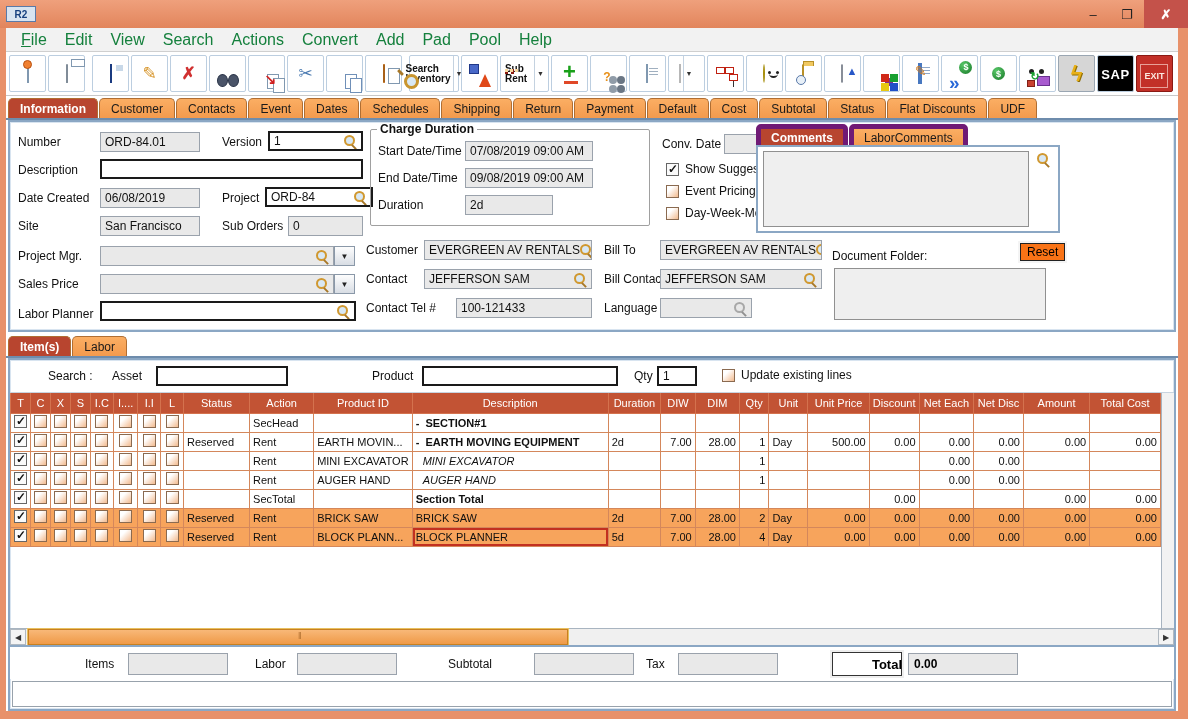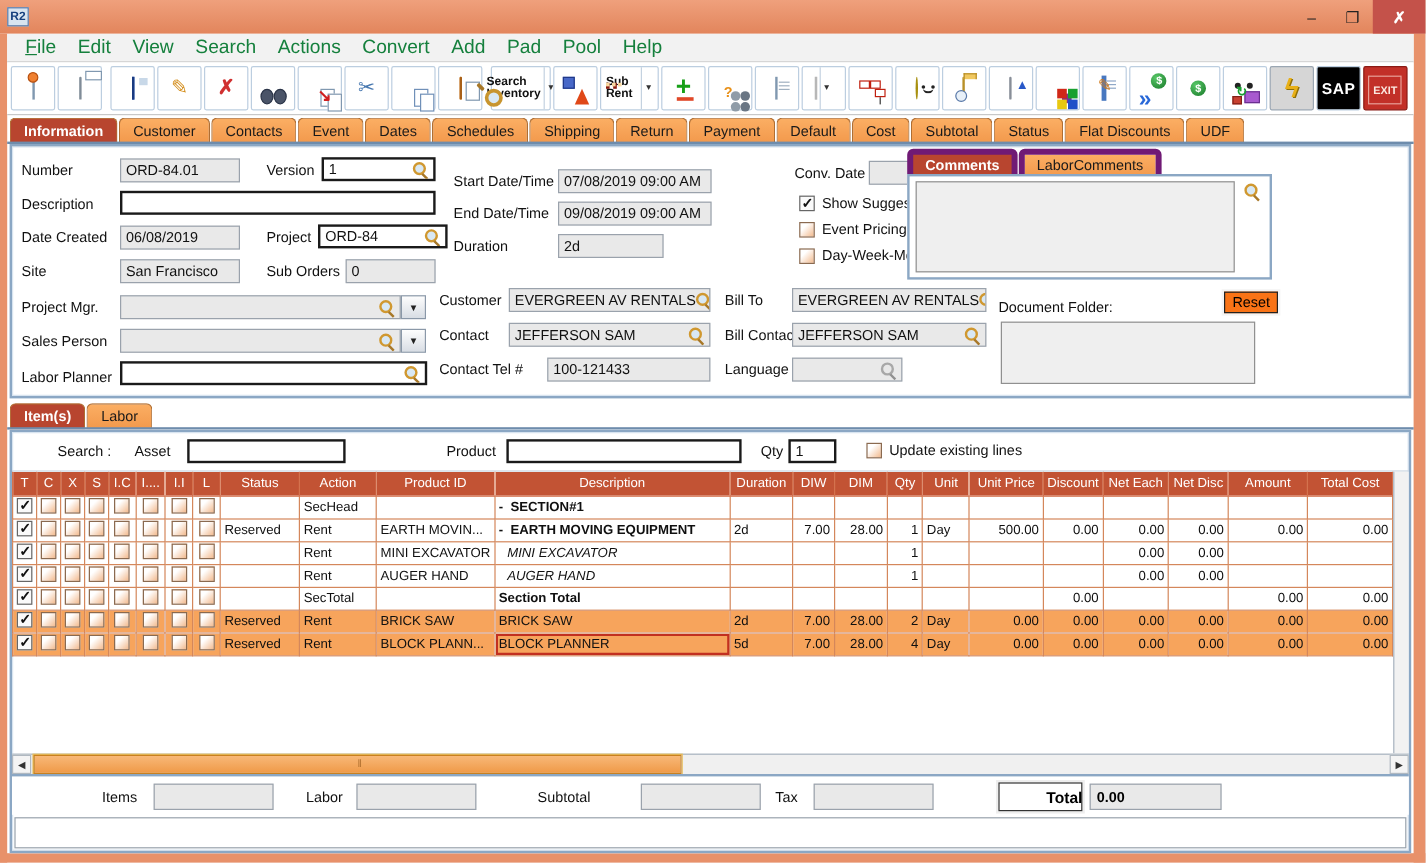--- a/index.html
+++ b/index.html
@@ -1,21 +1,21 @@
 <!DOCTYPE html>
 <html><head>
 <meta charset="utf-8">
 <style>
   * { margin:0; padding:0; box-sizing:border-box; }
   body { font-family:"Liberation Sans", sans-serif; background:#888; }
   .window { position:relative; width:1188px; height:719px; background:#fff; overflow:hidden; }
 
   
   .titlebar { height:28px; background:linear-gradient(#EFA07C,#E2855C); display:flex; align-items:center; padding-left:6px; position:relative; }
-  .appicon { width:18px; height:16px; background:#D8E4F0; border:1px solid #5A7AA8; color:#16407E; font-size:10px; font-weight:bold; display:flex; align-items:center; justify-content:center; }
+  .appicon { width:30px; height:16px; background:#D8E4F0; border:1px solid #5A7AA8; color:#16407E; font-size:10px; font-weight:bold; display:flex; align-items:center; justify-content:center; }
   .titletext { position:absolute; left:0; right:0; text-align:center; font-size:14px; color:#3A1408; }
   .winbtns { margin-left:auto; display:flex; align-items:center; height:100%; }
   .winbtn { width:34px; height:100%; display:flex; align-items:center; justify-content:center; color:#222; font-size:13px; }
   .winbtn.close { background:#C4524A; color:#fff; width:44px; font-weight:bold; }
 
   
   .bodywrap { height:691px; border-left:6px solid #E8916A; border-right:10px solid #E8916A; border-bottom:8px solid #E8916A; background:#fff; display:flex; flex-direction:column; }
 
   .menubar { height:24px; background:#F2F2F2; border-bottom:1px solid #CFCFCF; display:flex; align-items:center; padding-left:6px; }
   .menuitem { padding:3px 9px; font-size:16px; color:#15803d; }
@@ -333,33 +333,36 @@
       <div class="lbl" style="left:212px; top:97px;">Sub Orders</div>
       <div class="fld ro" style="left:278px; top:94px; width:75px;">0</div>
 
       <div class="lbl" style="left:8px;  top:127px;">Project Mgr.</div>
       <div class="fld ro" style="left:90px; top:124px; width:234px;">
           <span></span>
           <span class="mag"></span>
         </div>
       <div class="ddbtn" style="left:324px; top:124px;">▼</div>
 
-      <div class="lbl" style="left:8px;  top:155px;">Sales Person</div>
+      <div class="lbl" style="left:8px;  top:155px;">Sales Price</div>
       <div class="fld ro" style="left:90px; top:152px; width:234px;">
           <span></span>
           <span class="mag"></span>
         </div>
       <div class="ddbtn" style="left:324px; top:152px;">▼</div>
 
       <div class="lbl" style="left:8px;  top:185px;">Labor Planner</div>
       <div class="fld ed" style="left:90px; top:179px; width:256px;">
           <span></span>
           <span class="mag"></span>
         </div>
 
+      <fieldset class="grp" style="left:360px; top:0px; width:280px; height:104px;">
+        <legend>Charge Duration</legend>
+      </fieldset>
       <div class="lbl" style="left:368px; top:22px;">Start Date/Time</div>
       <div class="fld ro" style="left:455px; top:19px; width:128px;">07/08/2019 09:00 AM</div>
       <div class="lbl" style="left:368px; top:49px;">End Date/Time</div>
       <div class="fld ro" style="left:455px; top:46px; width:128px;">09/08/2019 09:00 AM</div>
       <div class="lbl" style="left:368px; top:76px;">Duration</div>
       <div class="fld ro" style="left:455px; top:73px; width:88px;">2d</div>
 
       <div class="lbl" style="left:652px; top:15px;">Conv. Date</div>
       <div class="fld ro" style="left:714px; top:12px; width:88px;"></div>
       <div id="optschecks">

